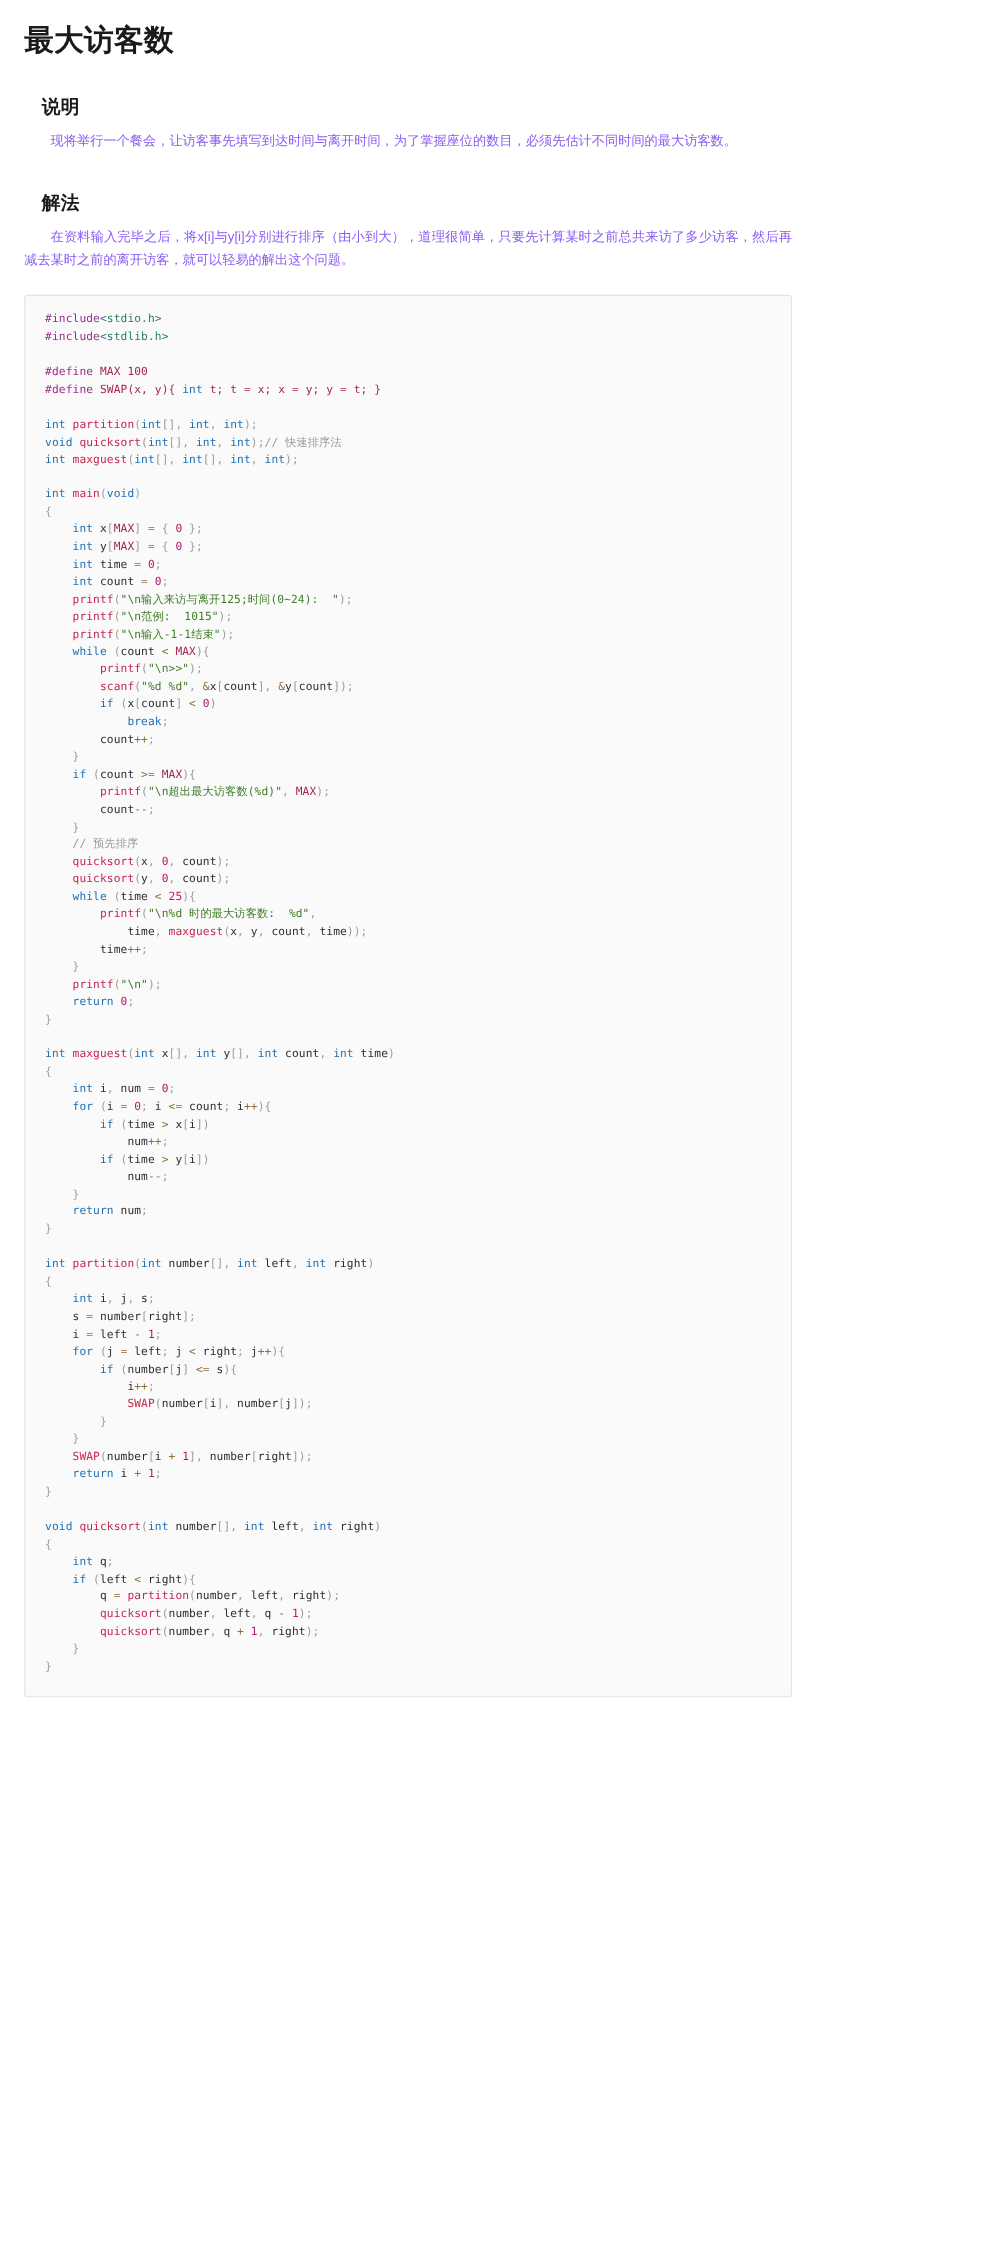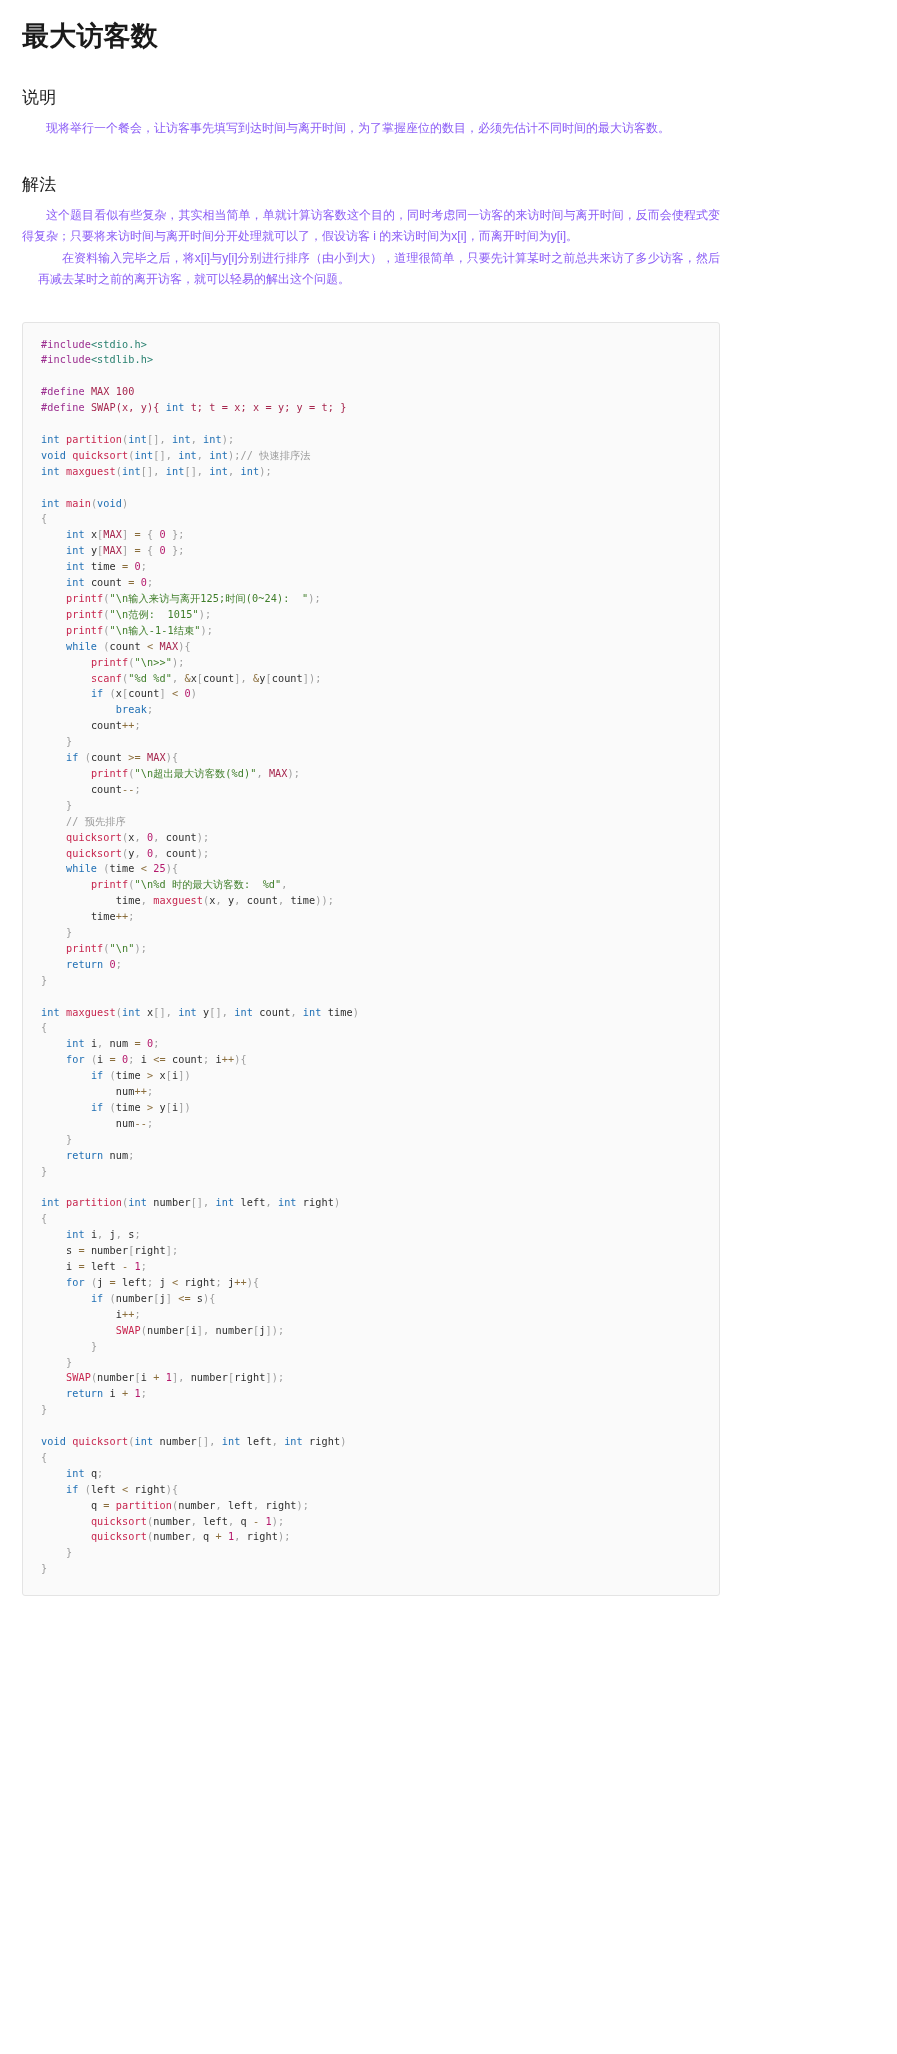--- a/index.html
+++ b/index.html
@@ -21,39 +21,39 @@
   h1.page-title {
     font-size: 27px;
     line-height: 1.2;
     font-weight: bold;
     color: #1a1a1a;
     margin: 4px 0 0 0;
     letter-spacing: 0.2px;
   }
   h2.section-heading {
     font-size: 17px;
-    font-weight: normal;
+    font-weight: bold;
     color: #1a1a1a;
-    margin: 34px 0 0 0;
+    margin: 34px 0 0 16px;
     letter-spacing: 0.2px;
   }
   p.body-text {
     font-size: 12px;
     line-height: 1.72;
     color: #8b5cf6;
     margin: 9px 0 0 0;
     text-indent: 2em;
     text-align: justify;
   }
   p.body-text + p.body-text {
     margin-top: 2px;
     margin-left: 16px;
   }
   .code-card {
-    margin-top: 32px;
+    margin-top: 22px;
     background: #fafafa;
     border: 1px solid #e4e4e4;
     border-radius: 3px;
     padding: 14px 0 18px 0;
   }
   pre.code {
     margin: 0;
     padding: 0 18px;
     font-family: "DejaVu Sans Mono", "Liberation Mono", monospace;
     font-size: 10.2px;
@@ -80,21 +80,20 @@
 <body>
 
 <div class="page">
 
   <h1 class="page-title">最大访客数</h1>
 
   <h2 class="section-heading">说明</h2>
   <p class="body-text">现将举行一个餐会，让访客事先填写到达时间与离开时间，为了掌握座位的数目，必须先估计不同时间的最大访客数。</p>
 
   <h2 class="section-heading">解法</h2>
-  <p class="body-text">这个题目看似有些复杂，其实相当简单，单就计算访客数这个目的，同时考虑同一访客的来访时间与离开时间，反而会使程式变得复杂；只要将来访时间与离开时间分开处理就可以了，假设访客 i 的来访时间为x[i]，而离开时间为y[i]。</p>
   <p class="body-text">在资料输入完毕之后，将x[i]与y[i]分别进行排序（由小到大），道理很简单，只要先计算某时之前总共来访了多少访客，然后再减去某时之前的离开访客，就可以轻易的解出这个问题。</p>
 
   <div class="code-card">
     <pre class="code"><code><span class="t-pre">#include</span><span class="t-inc">&lt;stdio.h&gt;</span>
 <span class="t-pre">#include</span><span class="t-inc">&lt;stdlib.h&gt;</span>
 
 <span class="t-pre">#define</span><span class="t-mac"> </span><span class="t-mac">MAX</span><span class="t-mac"> </span><span class="t-mac">100</span>
 <span class="t-pre">#define</span><span class="t-mac"> </span><span class="t-mac">SWAP</span><span class="t-mac">(</span><span class="t-mac">x</span><span class="t-mac">,</span><span class="t-mac"> </span><span class="t-mac">y</span><span class="t-mac">)</span><span class="t-mac">{</span><span class="t-mac"> </span><span class="t-kw">int</span><span class="t-mac"> </span><span class="t-mac">t</span><span class="t-mac">;</span><span class="t-mac"> </span><span class="t-mac">t</span><span class="t-mac"> </span><span class="t-mac">=</span><span class="t-mac"> </span><span class="t-mac">x</span><span class="t-mac">;</span><span class="t-mac"> </span><span class="t-mac">x</span><span class="t-mac"> </span><span class="t-mac">=</span><span class="t-mac"> </span><span class="t-mac">y</span><span class="t-mac">;</span><span class="t-mac"> </span><span class="t-mac">y</span><span class="t-mac"> </span><span class="t-mac">=</span><span class="t-mac"> </span><span class="t-mac">t</span><span class="t-mac">;</span><span class="t-mac"> </span><span class="t-mac">}</span>
 
 <span class="t-kw">int</span> <span class="t-fn">partition</span><span class="t-pun">(</span><span class="t-kw">int</span><span class="t-pun">[</span><span class="t-pun">]</span><span class="t-pun">,</span> <span class="t-kw">int</span><span class="t-pun">,</span> <span class="t-kw">int</span><span class="t-pun">)</span><span class="t-pun">;</span>

